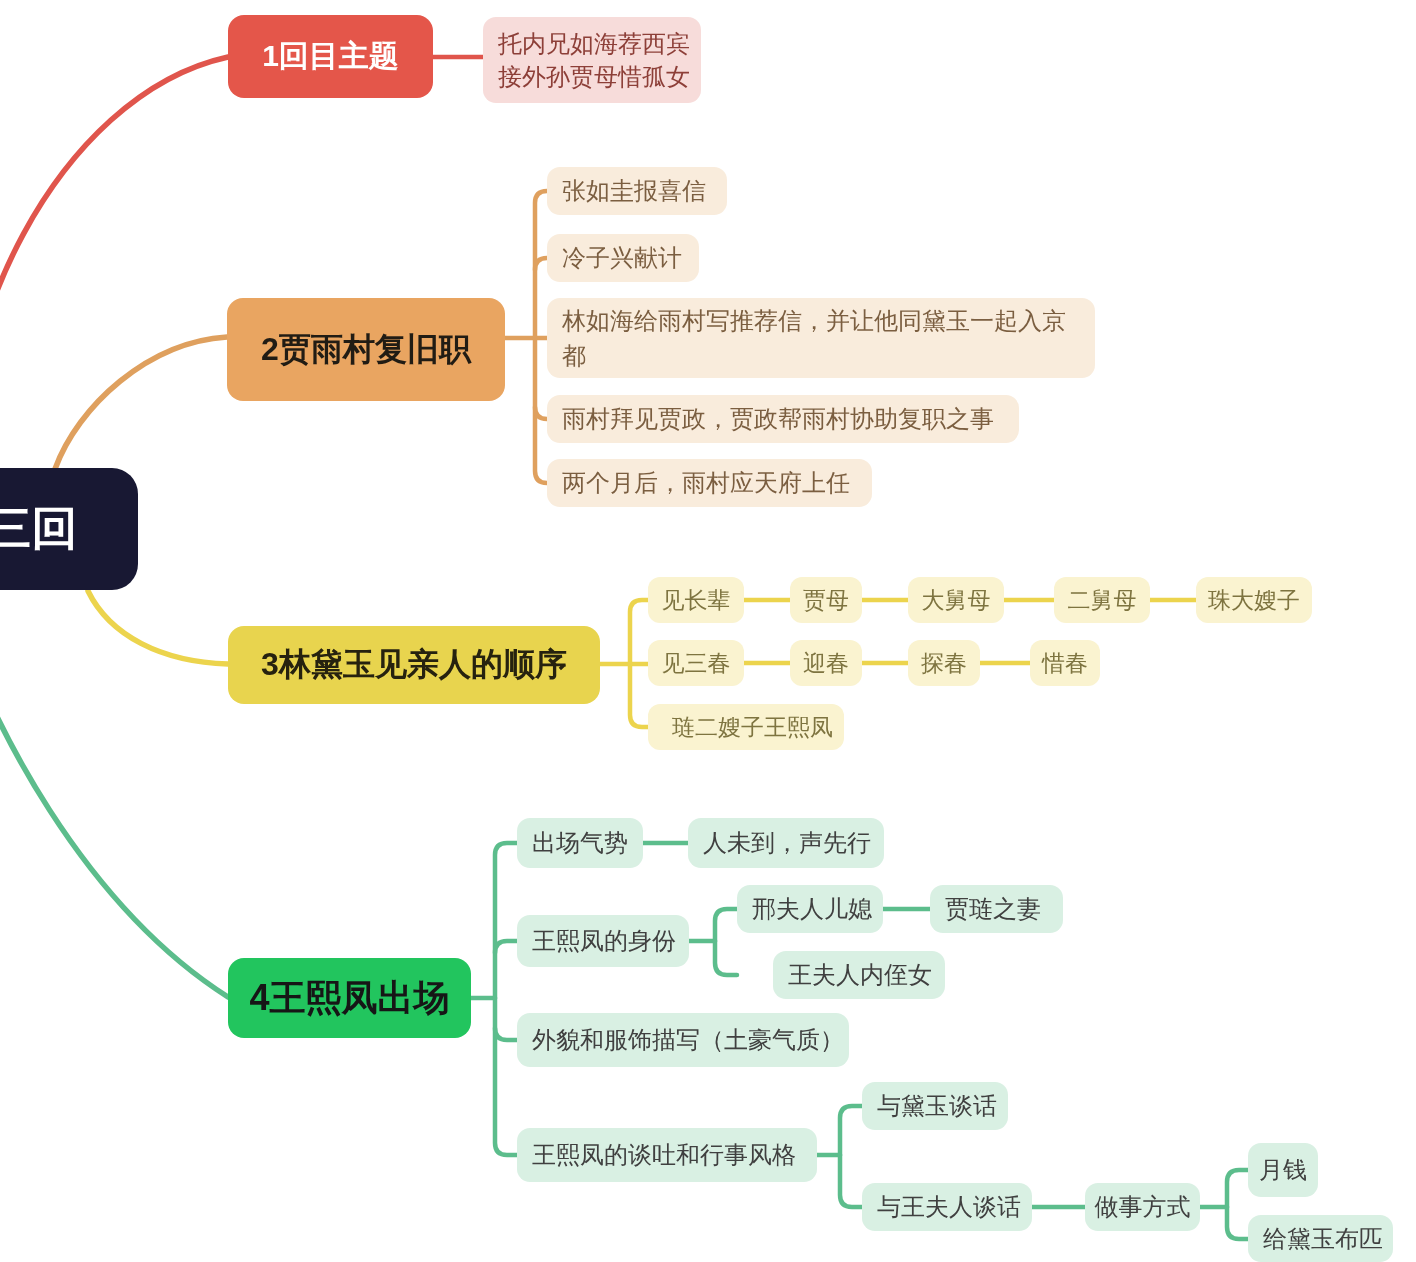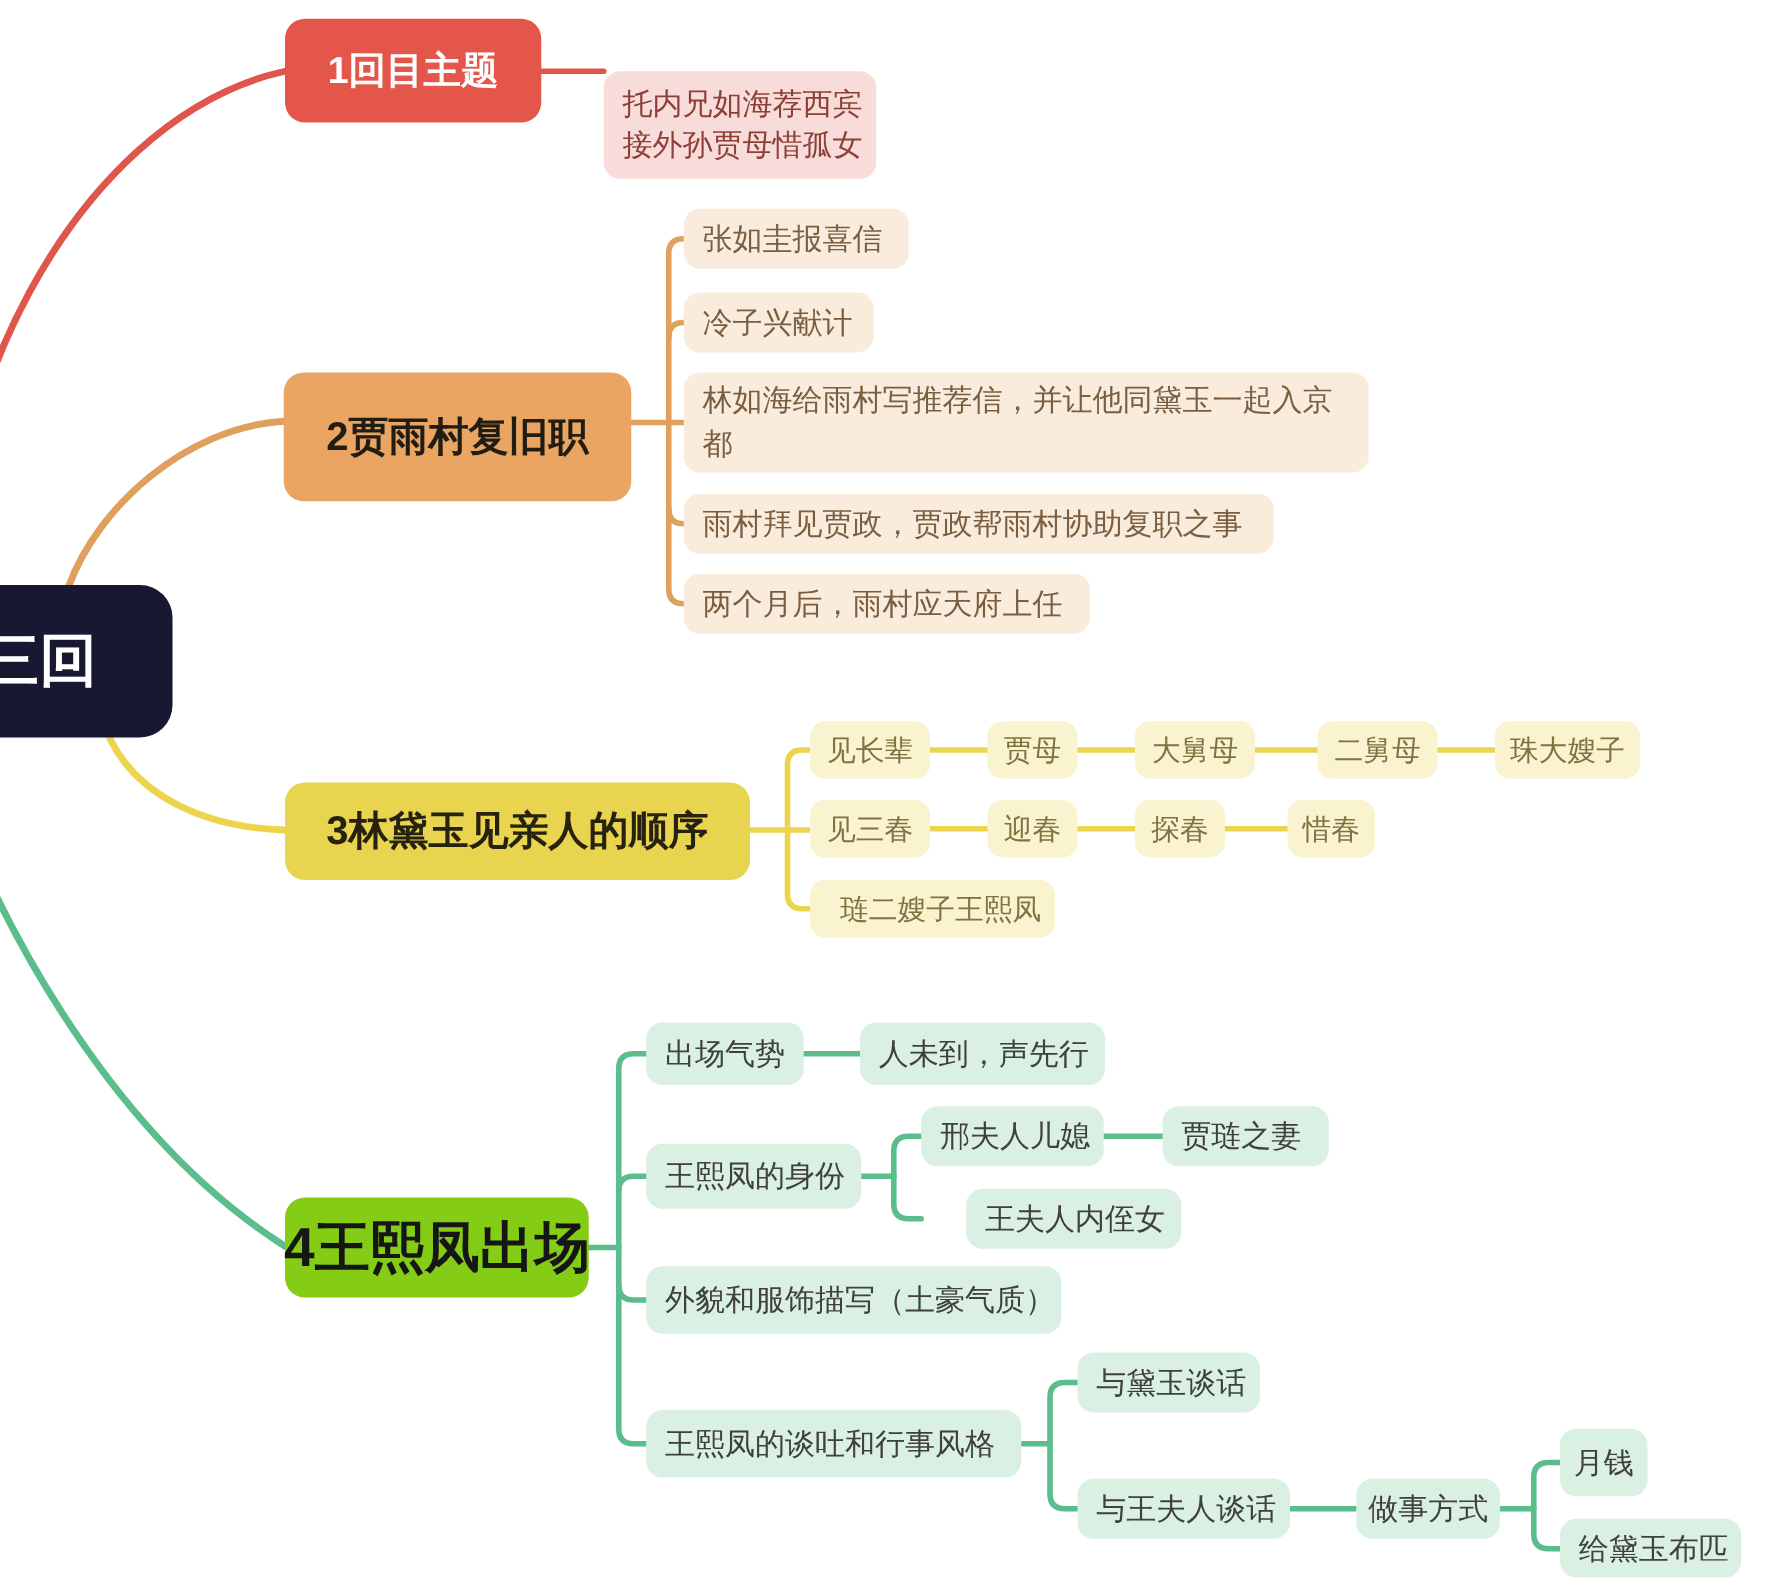--- a/index.html
+++ b/index.html
@@ -8,29 +8,29 @@
     font-family:"Liberation Sans","DejaVu Sans",sans-serif;
   }
   .edges{position:absolute;left:0;top:0;width:1416px;height:1262px;}
   .edges path{fill:none;stroke-linecap:round;stroke-linejoin:round;}
   .node{position:absolute;display:flex;align-items:center;box-sizing:border-box;white-space:nowrap;}
   .main{justify-content:center;font-weight:bold;border-radius:16px;}
   .root{background:#181833;color:#ffffff;font-size:46px;font-weight:bold;border-radius:26px;justify-content:center;}
   .n1{background:#e4564a;color:#ffffff;font-size:30px;}
   .n2{background:#e9a561;color:#211c14;font-size:32px;}
   .n3{background:#e8d44e;color:#26220f;font-size:32px;}
-  .n4{background:#84cc16;color:#161616;font-size:44px;}
+  .n4{background:#22c55e;color:#161616;font-size:36px;}
   .leaf{border-radius:13px;font-size:24px;padding-left:15px;}
   .leaf.center{padding-left:0;justify-content:center;}
   .f1{background:#f7dcda;color:#8d3f38;}
   .f2{background:#f9ecdc;color:#7b5e40;}
   .f3{background:#faf3d0;color:#7e7440;font-size:23px;border-radius:12px;}
   .f4{background:#d9f0e3;color:#404040;}
   .multi{white-space:normal;line-height:35px;padding-right:16px;}
-  .twolines{flex-direction:column;justify-content:center;align-items:flex-start;line-height:33px;white-space:nowrap;margin-top:40px;}
+  .twolines{flex-direction:column;justify-content:center;align-items:flex-start;line-height:33px;white-space:nowrap;}
 </style>
 </head>
 <body>
 
 <div class="canvas">
 
   <svg class="edges" viewBox="0 0 1416 1262">
 
     <path stroke-width="5.5" d="M -30 492 C -58 345, 55 95, 228 57" stroke="#e0554c"></path>
     <path stroke-width="5.5" d="M 55 469 C 78 406, 148 342, 227 337" stroke="#dfa05e"></path>

